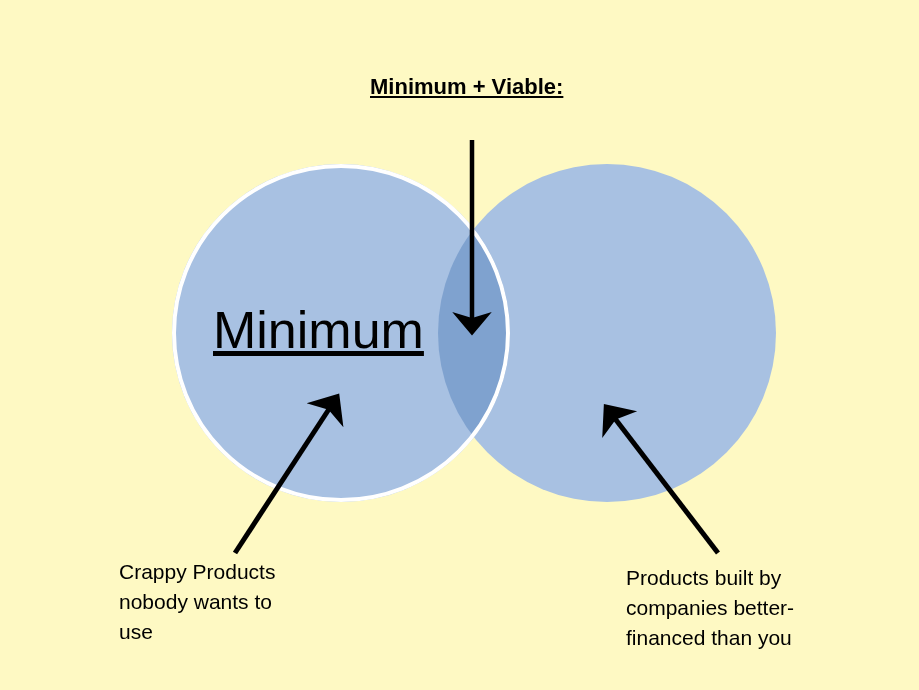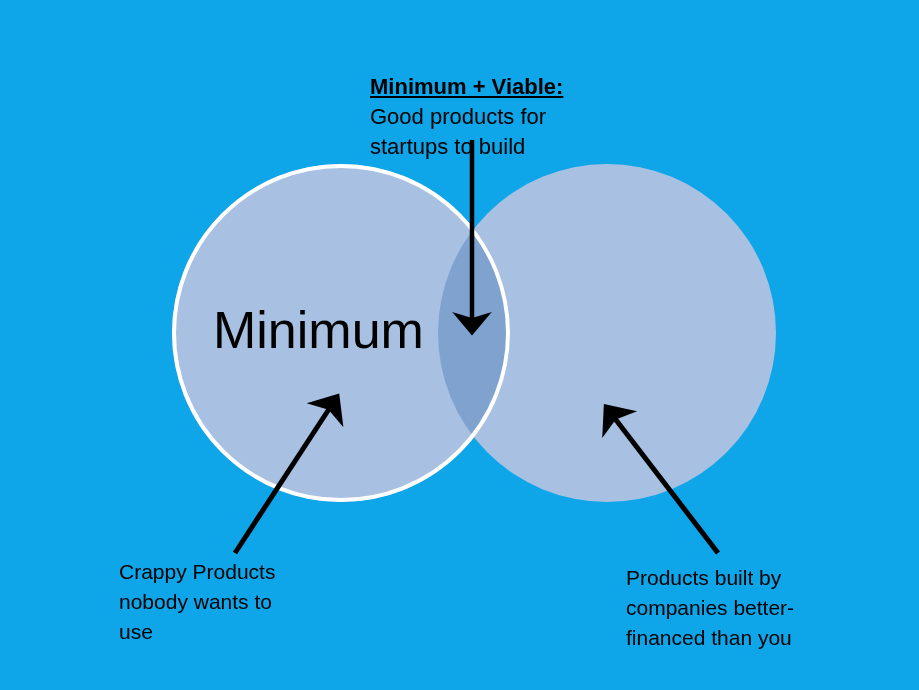--- a/index.html
+++ b/index.html
@@ -9,21 +9,21 @@
     background: #ffffff;
   }
   body {
     font-family: "Liberation Sans", sans-serif;
     -webkit-font-smoothing: antialiased;
   }
   #stage {
     position: relative;
     width: 919px;
     height: 690px;
-    background: #0ea5e9;
+    background: #fef9c3;
     overflow: hidden;
   }
   .venn-svg {
     position: absolute;
     left: 0;
     top: 0;
     width: 919px;
     height: 690px;
   }
 
@@ -52,20 +52,21 @@
     font-weight: normal;
   }
 
   #label-left {
     left: 213px;
     top: 300px;
     width: 220px;
     font-size: 52px;
     line-height: 60px;
     text-align: left;
+    text-decoration: underline;
   }
   #label-right {
     left: 557px;
     top: 300px;
     width: 200px;
     font-size: 52px;
     line-height: 60px;
     text-align: left;
   }
 
@@ -113,22 +114,20 @@
 
     <line x1="472" y1="140" x2="472" y2="322" stroke="#000000" stroke-width="4.5" marker-end="url(#arrowhead-down)"></line>
 
     <line x1="235" y1="553" x2="331" y2="406" stroke="#000000" stroke-width="5" marker-end="url(#arrowhead-down)"></line>
 
     <line x1="718" y1="553" x2="613" y2="416" stroke="#000000" stroke-width="5" marker-end="url(#arrowhead-down)"></line>
   </svg>
 
   <div class="txt" id="callout-top">
     <span class="hdr">Minimum + Viable:</span>
-    <span class="body">Good products for
-startups to build</span>
   </div>
 
   <div class="txt" id="label-left">Minimum</div>
 
   <div class="txt" id="callout-bottom-right">Products built by
 companies better-
 financed than you</div>
   <div class="txt" id="callout-bottom-left">Crappy Products
 nobody wants to
 use</div>

